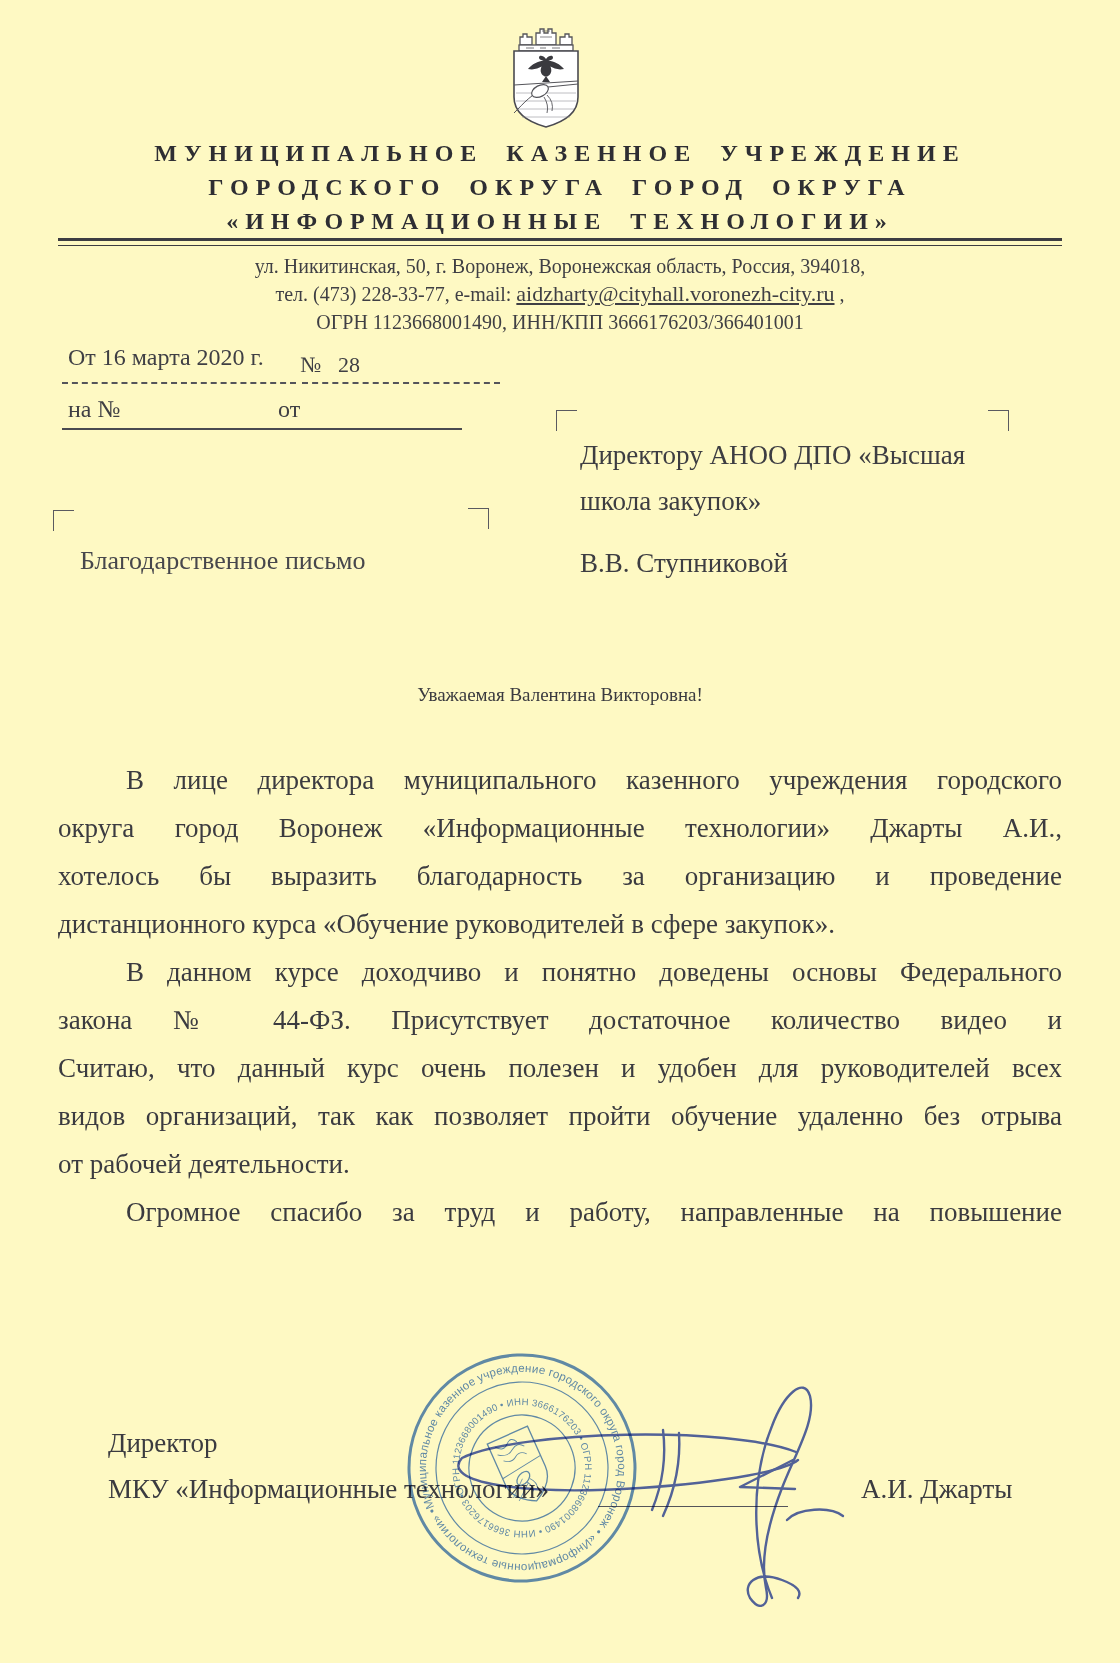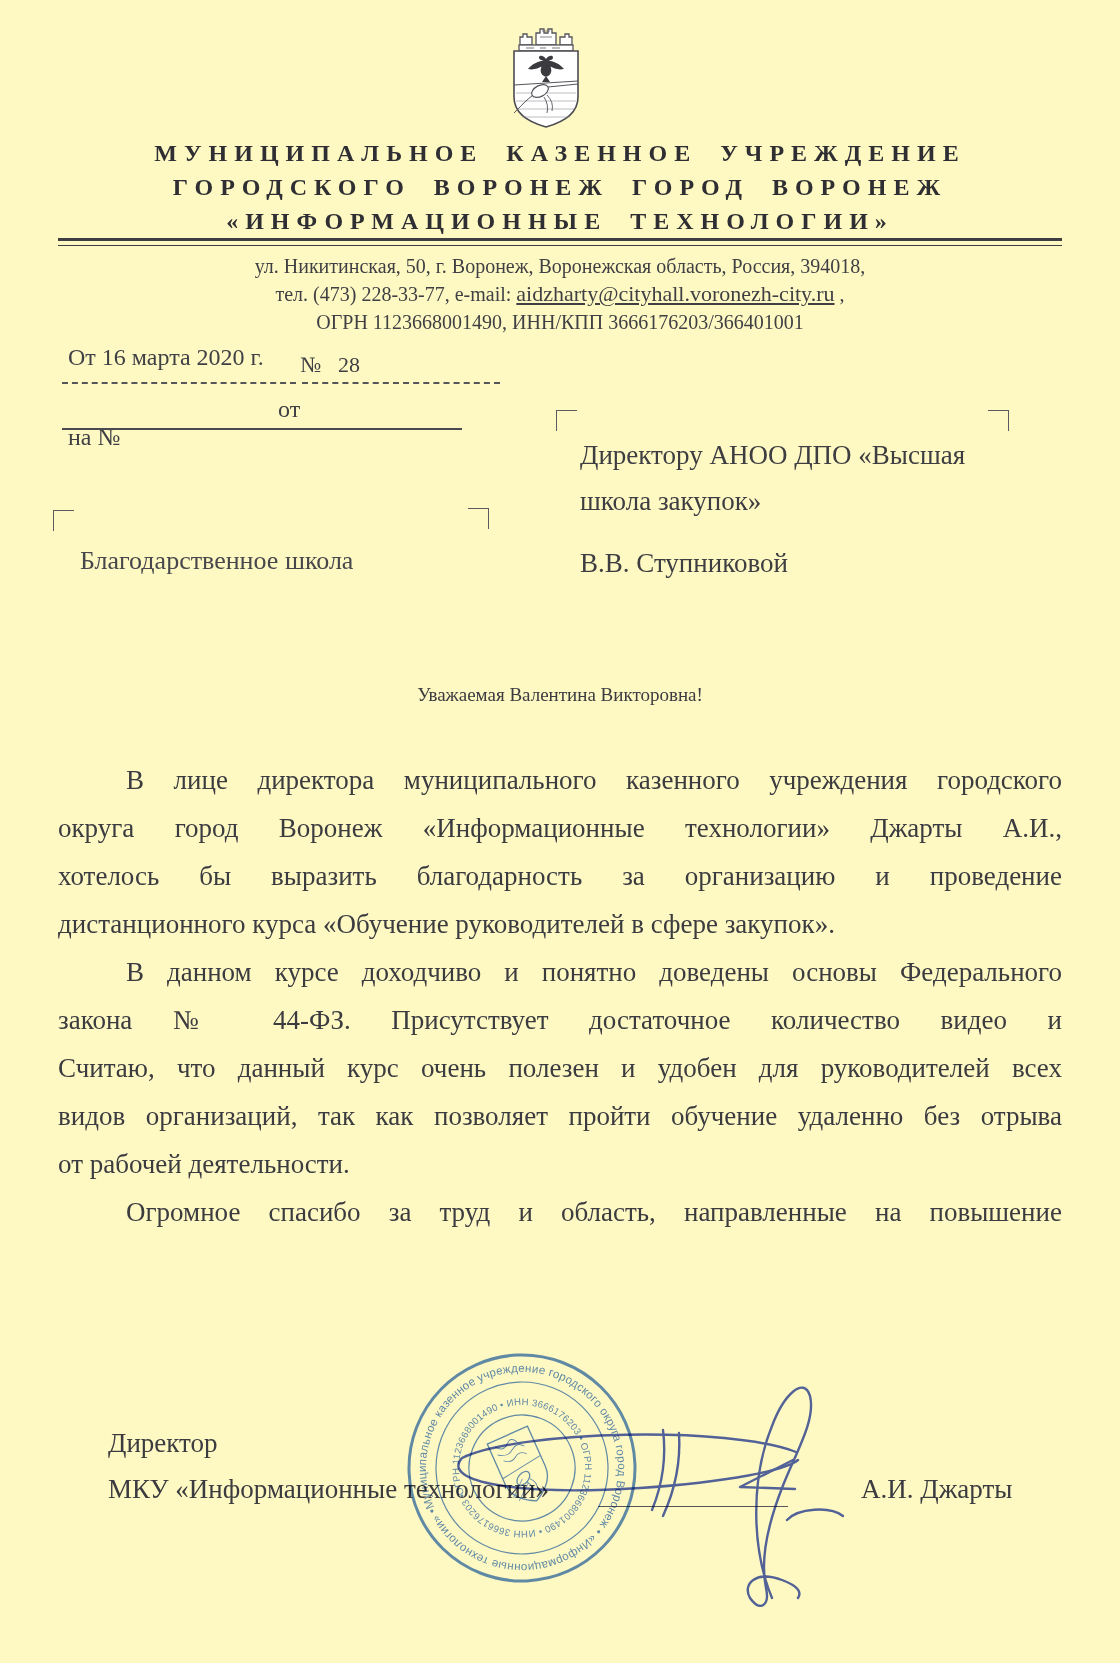--- a/index.html
+++ b/index.html
@@ -73,65 +73,65 @@
       <path d="M10,68 H70 M10,76 H70 M12,84 H68 M16,92 H64" stroke-width="0.55" stroke="#8a8a8f"></path>
       <path d="M8,88 C18,78 26,68 42,62 L72,59" stroke-width="1"></path>
 
       <ellipse cx="34" cy="66" rx="9" ry="5.5" transform="rotate(-28 34 66)" fill="#fff" stroke-width="1.2"></ellipse>
       <path d="M41,70 q7,7 5,16 M38,72 q5,8 3,16" stroke-width="0.9"></path>
     </g>
   </svg>
 
   <div class="abs org-title">
     <div>МУНИЦИПАЛЬНОЕ КАЗЕННОЕ УЧРЕЖДЕНИЕ</div>
-    <div>ГОРОДСКОГО ВОРОНЕЖ ГОРОД ВОРОНЕЖ</div>
+    <div>ГОРОДСКОГО ОКРУГА ГОРОД ОКРУГА</div>
     <div>«ИНФОРМАЦИОННЫЕ ТЕХНОЛОГИИ»</div>
   </div>
 
   <div class="abs double-rule"></div>
 
   <div class="abs contact">
     <div>ул. Никитинская, 50, г. Воронеж, Воронежская область, Россия, 394018,</div>
     <div><span>тел. (473) 228-33-77, e-mail: </span><span class="email">aidzharty@cityhall.voronezh-city.ru</span><span> ,</span></div>
     <div>ОГРН 1123668001490, ИНН/КПП 3666176203/366401001</div>
   </div>
 
   <div class="abs ref" style="left:68px;top:344px;">От 16 марта 2020 г.</div>
   <div class="abs ref ref-small" style="left:300px;top:352px;">№</div>
   <div class="abs ref ref-small" style="left:338px;top:352px;">28</div>
   <div class="abs u-dash" style="left:62px;top:382px;width:234px;"></div>
   <div class="abs u-dash" style="left:302px;top:382px;width:198px;"></div>
 
-  <div class="abs ref" style="left:68px;top:396px;margin-top:28px;">на №</div>
+  <div class="abs ref" style="left:68px;top:396px;">на №</div>
   <div class="abs ref" style="left:278px;top:396px;">от</div>
   <div class="abs u-solid" style="left:62px;top:428px;width:400px;"></div>
 
   <div class="abs br br-tl" style="left:556px;top:410px;"></div>
   <div class="abs br br-tr" style="left:988px;top:410px;"></div>
   <div class="abs addr" style="left:580px;top:440px;">Директору АНОО ДПО «Высшая</div>
   <div class="abs addr" style="left:580px;top:486px;">школа закупок»</div>
   <div class="abs addr" style="left:580px;top:548px;">В.В. Ступниковой</div>
 
   <div class="abs br br-tl" style="left:53px;top:510px;"></div>
   <div class="abs br br-tr" style="left:468px;top:508px;"></div>
-  <div class="abs subject" style="left:80px;top:546px;">Благодарственное школа</div>
+  <div class="abs subject" style="left:80px;top:546px;">Благодарственное письмо</div>
 
   <div class="abs salutation">Уважаемая Валентина Викторовна!</div>
 
   <div class="abs body-text" id="body-text">
       <div class="bline pfirst">В лице директора муниципального казенного учреждения городского</div>
       <div class="bline">округа город Воронеж «Информационные технологии» Джарты А.И.,</div>
       <div class="bline">хотелось бы выразить благодарность за организацию и проведение</div>
       <div class="bline plast">дистанционного курса «Обучение руководителей в сфере закупок».</div>
       <div class="bline pfirst">В данном курсе доходчиво и понятно доведены основы Федерального</div>
       <div class="bline">закона № 44-ФЗ. Присутствует достаточное количество видео и</div>
       <div class="bline">Считаю, что данный курс очень полезен и удобен для руководителей всех</div>
       <div class="bline">видов организаций, так как позволяет пройти обучение удаленно без отрыва</div>
       <div class="bline plast">от рабочей деятельности.</div>
-      <div class="bline pfirst">Огромное спасибо за труд и область, направленные на повышение</div>
+      <div class="bline pfirst">Огромное спасибо за труд и работу, направленные на повышение</div>
     </div>
 
   <div class="abs signoff" style="left:108px;top:1428px;">Директор</div>
   <div class="abs signoff" style="left:108px;top:1474px;">МКУ «Информационные технологии»</div>
   <div class="abs sig-line"></div>
   <div class="abs signoff" style="left:820px;top:1474px;margin-left:41px;">А.И. Джарты</div>
 
   <svg class="abs stamp" viewBox="0 0 240 240">
     <defs>
       <path id="ring-outer" d="M24,120 A96,96 0 1 1 216,120 A96,96 0 1 1 24,120"></path>

